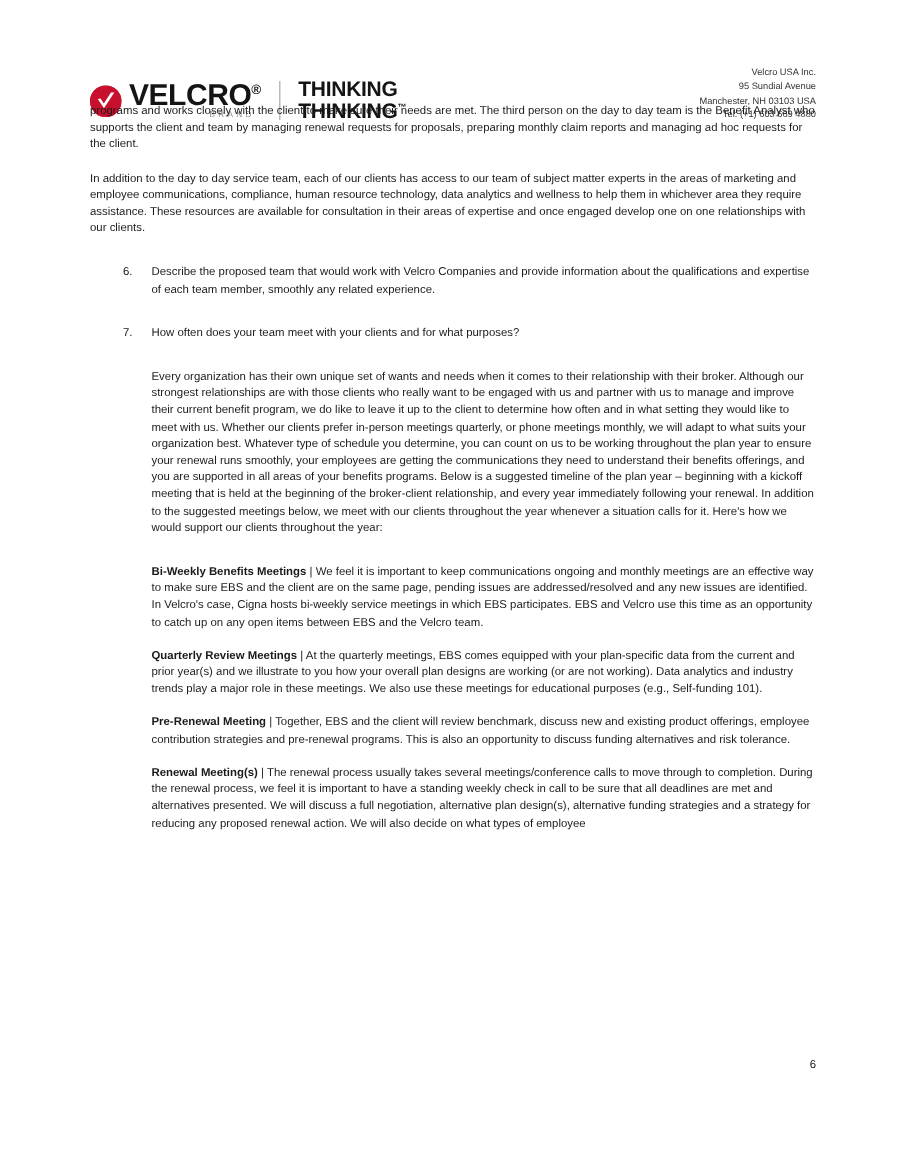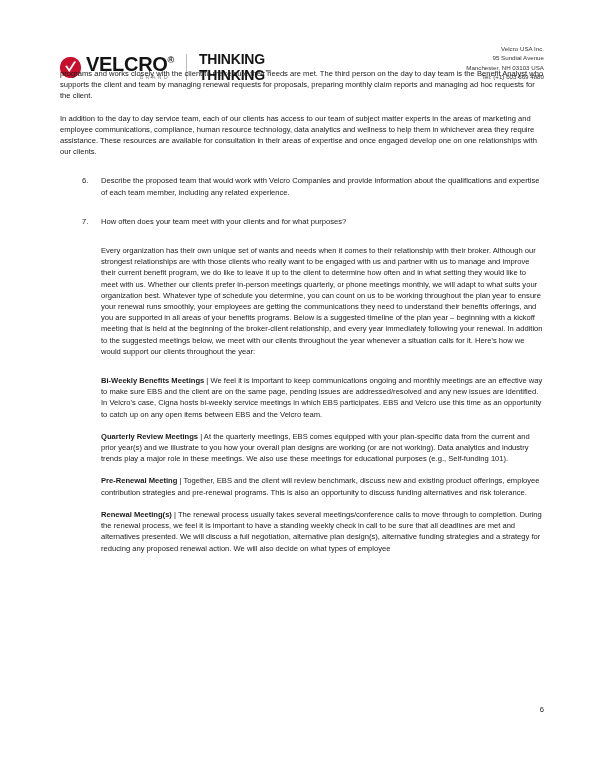--- a/index.html
+++ b/index.html
@@ -216,21 +216,21 @@
   <div class="content">
 
     <p class="para">programs and works closely with the client to make sure their needs are met. The third person on the day to day team is the Benefit Analyst who supports the client and team by managing renewal requests for proposals, preparing monthly claim reports and managing ad hoc requests for the client.</p>
 
     <p class="para">In addition to the day to day service team, each of our clients has access to our team of subject matter experts in the areas of marketing and employee communications, compliance, human resource technology, data analytics and wellness to help them in whichever area they require assistance. These resources are available for consultation in their areas of expertise and once engaged develop one on one relationships with our clients.</p>
 
     <div class="spacer-sm"></div>
 
     <div class="numbered">
       <div class="num">6.</div>
-      <div class="numtext">Describe the proposed team that would work with Velcro Companies and provide information about the qualifications and expertise of each team member, including any related experience.</div>
+      <div class="numtext">Describe the proposed team that would work with Velcro Companies and provide information about the qualifications and expertise of each team member, smoothly any related experience.</div>
     </div>
 
 
     <div class="spacer-sm"></div>
 
     <div class="numbered">
       <div class="num">7.</div>
       <div class="numtext">How often does your team meet with your clients and for what purposes?</div>
     </div>
 

